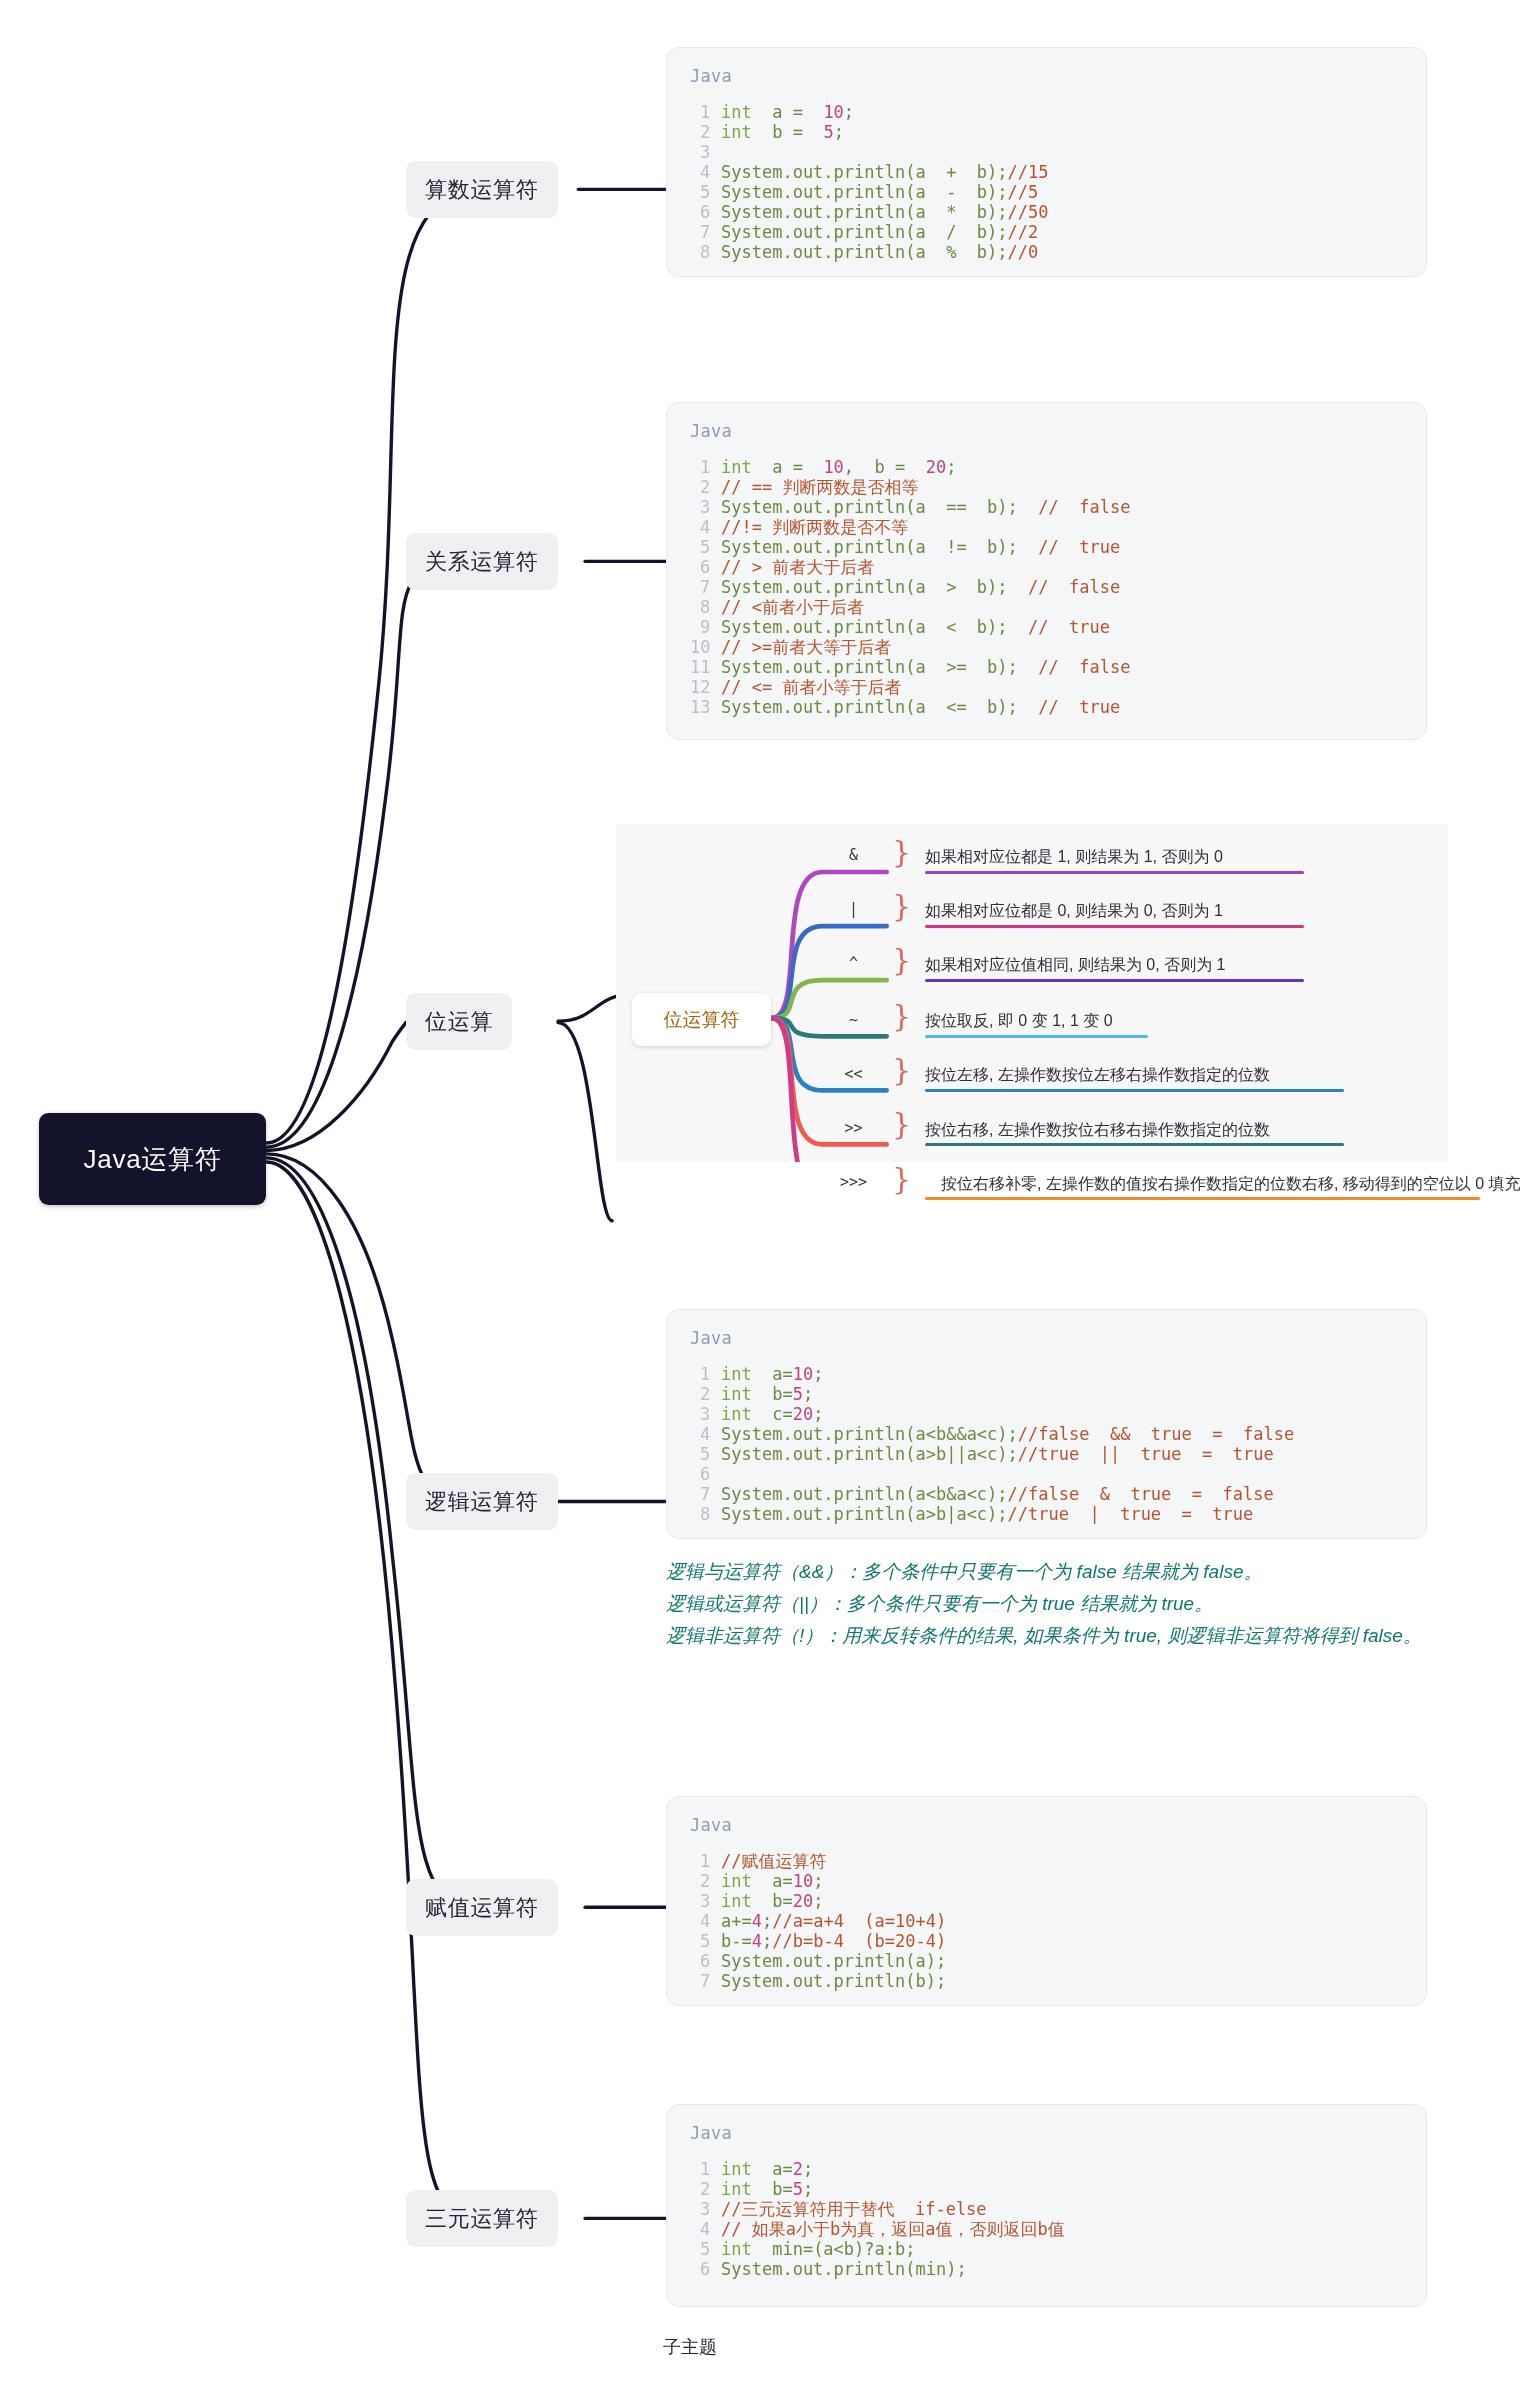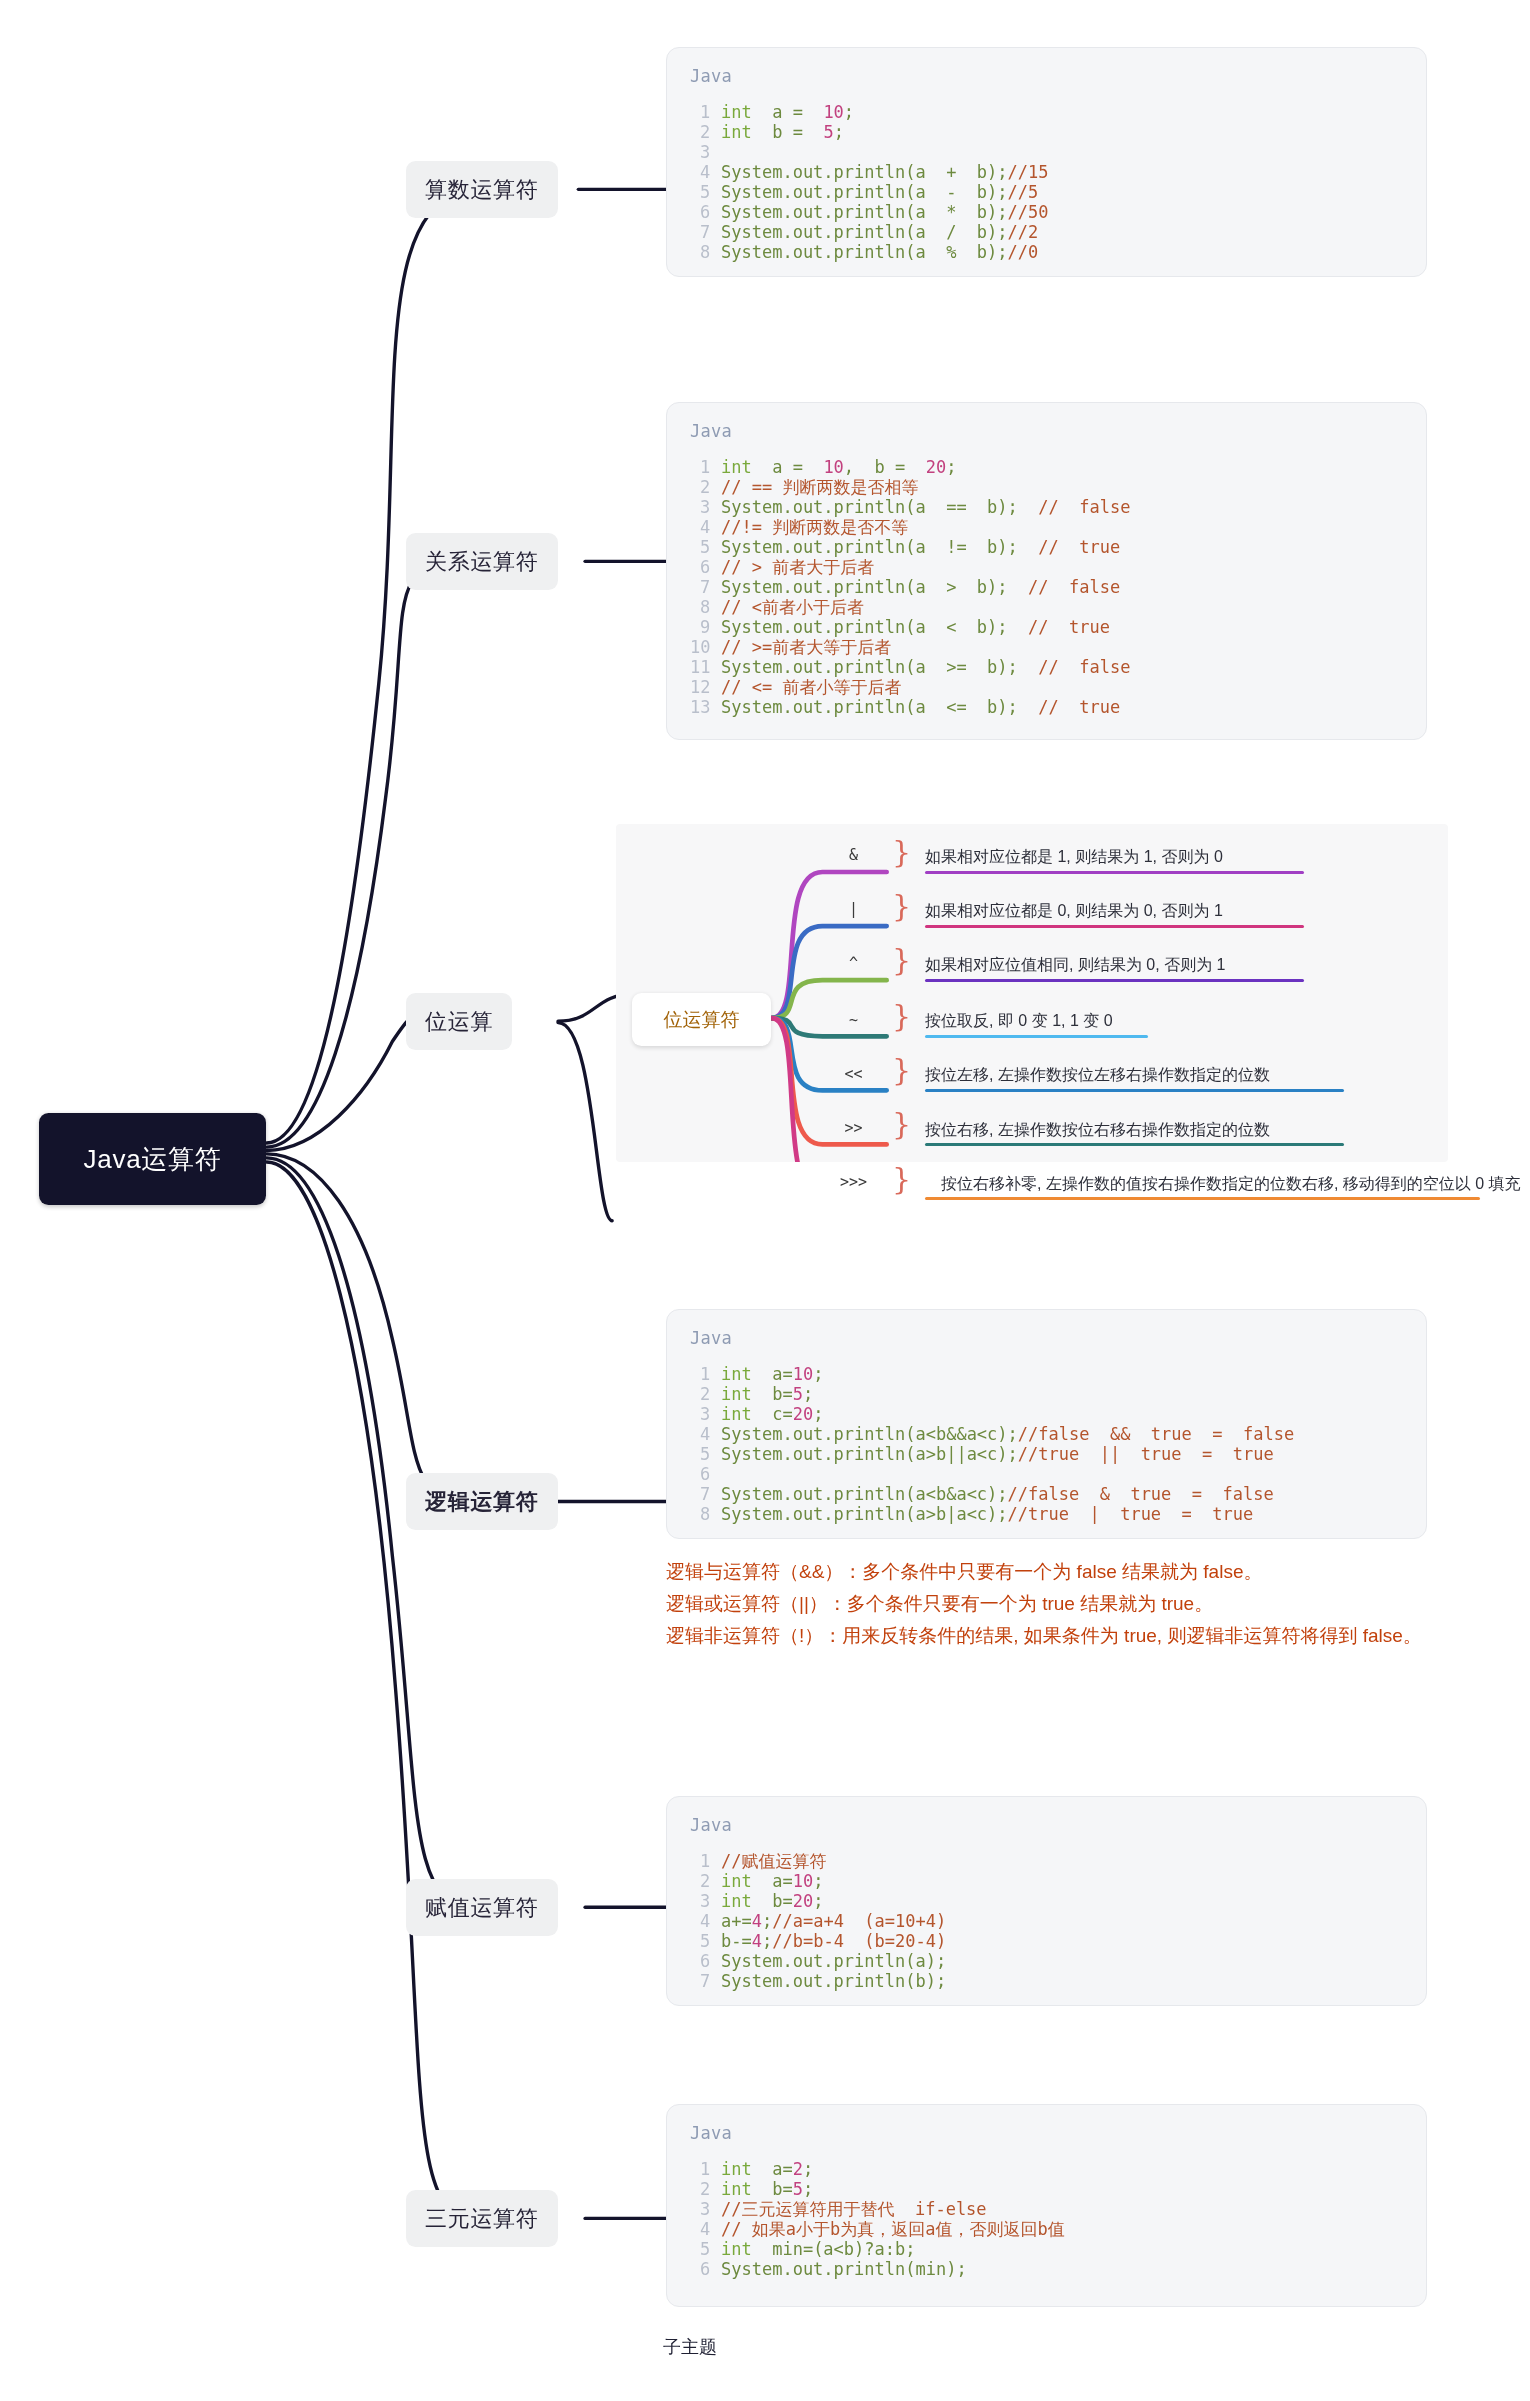--- a/index.html
+++ b/index.html
@@ -73,24 +73,25 @@
   }
   .src{ white-space:pre; }
   .t-kw   { color:#7aa93c; }
   .t-num  { color:#c2417f; }
   .t-cmt  { color:#b4552d; }
   .t-plain{ color:#6d8a3f; }
 
   
   .note{
     position:absolute;
-    color:#c2410c;
+    color:#0f766e;
     font-size:19px;
     line-height:32px;
     white-space:pre-line;
+    font-style:italic;
   }
   .note-sm{
     position:absolute;
     color:#1f2033;
     font-size:18px;
     line-height:30px;
   }
 
   
   .bitmap-panel{
@@ -169,21 +170,21 @@
 
   <div class="branch-pill" style="left:406px; top:161px;">
     <span>算数运算符</span>
   </div>
   <div class="branch-pill" style="left:406px; top:533px;">
     <span>关系运算符</span>
   </div>
   <div class="branch-pill" style="left:406px; top:993px;">
     <span>位运算</span>
   </div>
-  <div class="branch-pill" style="left:406px; top:1473px;font-weight:bold;">
+  <div class="branch-pill" style="left:406px; top:1473px;">
     <span>逻辑运算符</span>
   </div>
   <div class="branch-pill" style="left:406px; top:1879px;">
     <span>赋值运算符</span>
   </div>
   <div class="branch-pill" style="left:406px; top:2190px;">
     <span>三元运算符</span>
   </div>
 
   <div class="code-card" style="left:666px; top:47px; width:761px; height:230px;">

